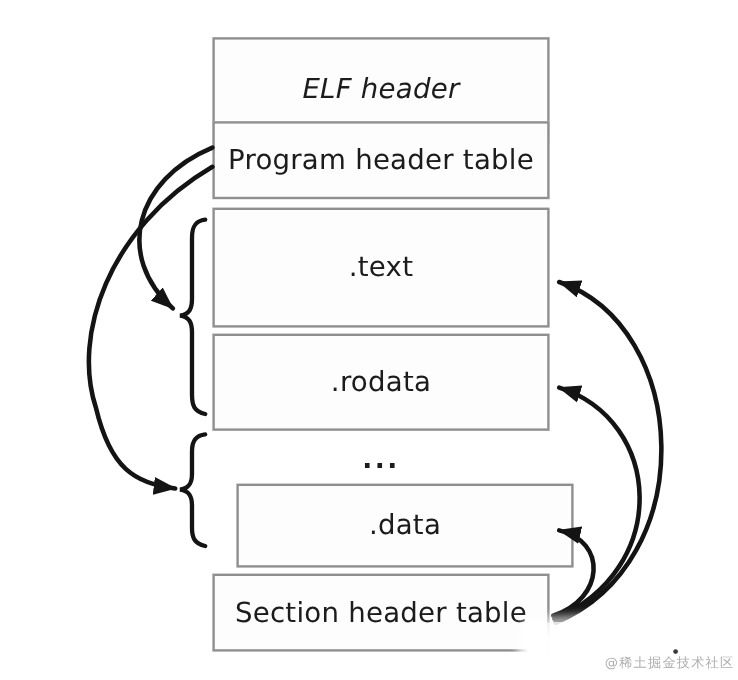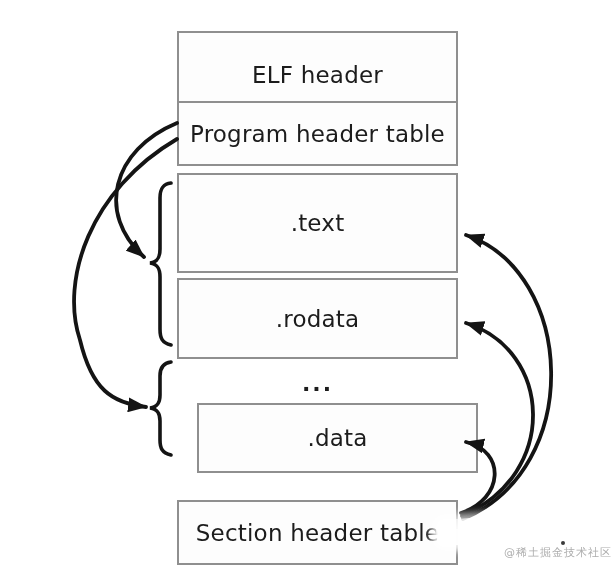--- a/index.html
+++ b/index.html
@@ -22,26 +22,26 @@
     position:absolute;
     left:177px;width:281px;
     background:var(--box-fill);
     border:2px solid var(--box-border);
     display:flex;align-items:center;justify-content:center;
     color:var(--ink);
     font-size:23px;
     letter-spacing:0.2px;
     box-sizing:border-box;
   }
-  #box-elf{top:31px;height:88px;}
+  #box-elf{top:31px;height:88px;font-style:italic;}
   #box-pht{top:101px;height:65px;}
   #box-text{top:173px;height:100px;}
   #box-rodata{top:278px;height:81px;}
   #box-data{top:403px;height:70px;margin-left:20px;}
-  #box-sht{top:478px;height:65px;margin-top:22px;}
+  #box-sht{top:478px;height:65px;}
   #ellipsis{
     position:absolute;left:177px;top:368px;width:281px;height:30px;
     display:flex;align-items:center;justify-content:center;
     color:var(--ink);font-size:22px;font-weight:bold;letter-spacing:2px;
   }
   #overlay{position:absolute;left:0;top:0;width:615px;height:567px;pointer-events:none;}
   .smudge{
     position:absolute;
     background:rgba(255,255,255,0.88);
     border-radius:9px;

